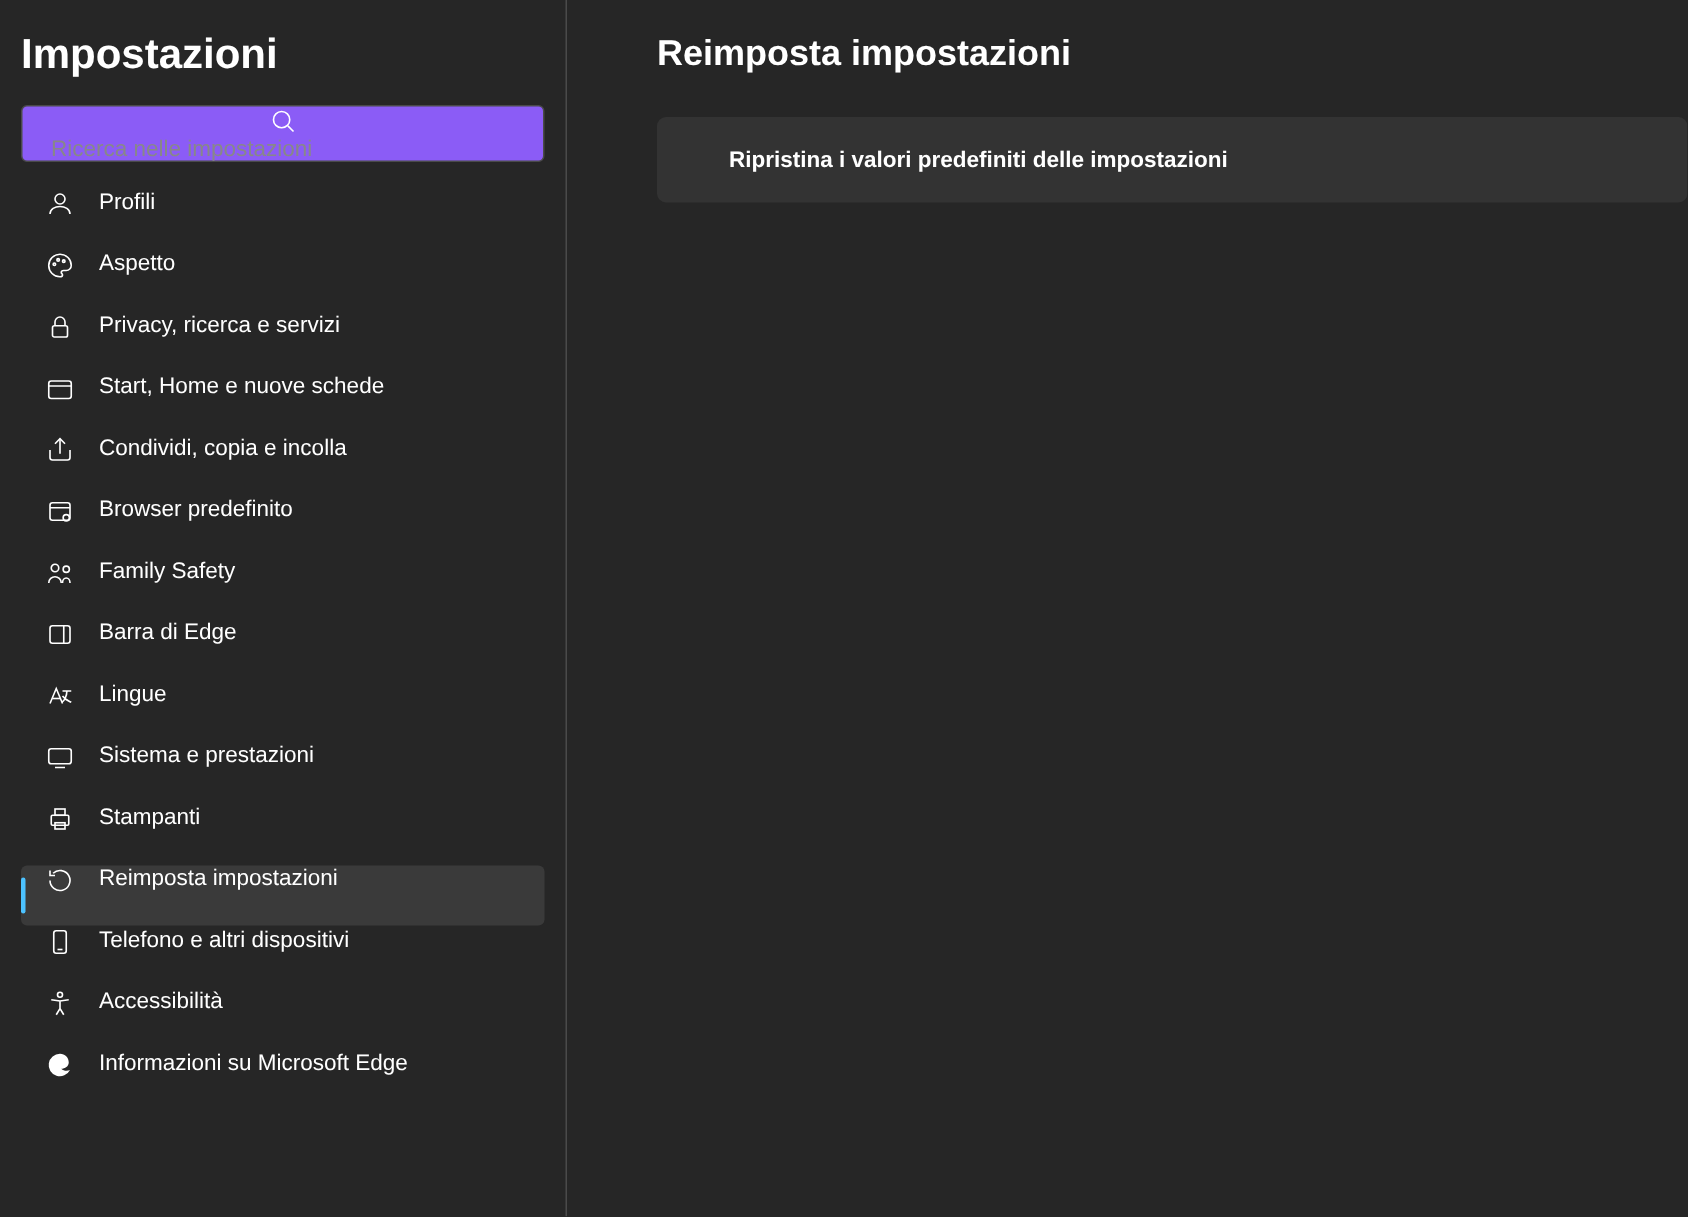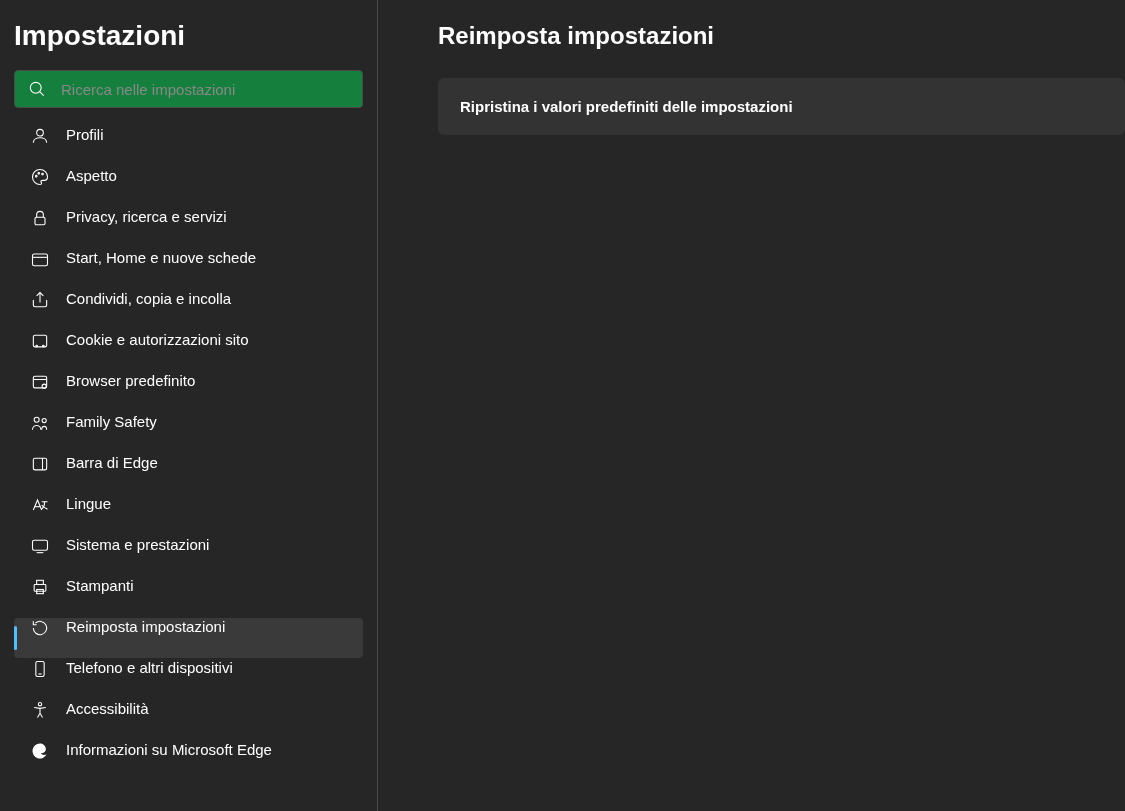--- a/index.html
+++ b/index.html
@@ -25,26 +25,27 @@
     }
     .sidebar-title {
       font-size: 28px;
       font-weight: 600;
       margin-bottom: 18px;
       color: #fff;
     }
     .search-box {
       display: flex;
       align-items: center;
-      background: #15803d;
+      background: #8b5cf6;
       border: 1px solid #4a4a4a;
       border-radius: 4px;
       height: 38px;
       padding: 0 12px;
       margin-bottom: 18px;
+      flex-direction: column;
     }
     .search-box svg {
       width: 18px;
       height: 18px;
       fill: none;
       stroke: #fff;
       stroke-width: 1.5;
       flex-shrink: 0;
     }
     .search-input {
@@ -118,20 +119,21 @@
     .settings-card {
       background: #333333;
       border-radius: 6px;
       padding: 20px 22px;
       margin-right: 0;
     }
     .card-title {
       font-size: 15px;
       font-weight: 600;
       color: #fff;
+      margin-left: 26px;
     }
   </style>
 </head>
 <body>
 
 <div class="sidebar">
   <h1 class="sidebar-title">Impostazioni</h1>
 
   <div class="search-box">
     <span class="nav-icon">
@@ -189,30 +191,20 @@
             <path d="M16 7l-4-4-4 4"></path>
             <line x1="12" y1="3" x2="12" y2="15"></line>
           </svg>
       </span>
       <span class="nav-label">Condividi, copia e incolla</span>
     </li>
     <li class="nav-item">
       <span class="nav-icon">
         <svg viewBox="0 0 24 24">
             <rect x="4" y="5" width="16" height="14" rx="2"></rect>
-            <circle cx="8" cy="18" r="1"></circle>
-            <circle cx="16" cy="18" r="1" fill="#fff"></circle>
-          </svg>
-      </span>
-      <span class="nav-label">Cookie e autorizzazioni sito</span>
-    </li>
-    <li class="nav-item">
-      <span class="nav-icon">
-        <svg viewBox="0 0 24 24">
-            <rect x="4" y="5" width="16" height="14" rx="2"></rect>
             <line x1="4" y1="9" x2="20" y2="9"></line>
             <circle cx="17" cy="17" r="2.5"></circle>
           </svg>
       </span>
       <span class="nav-label">Browser predefinito</span>
     </li>
     <li class="nav-item">
       <span class="nav-icon">
         <svg viewBox="0 0 24 24">
             <circle cx="8" cy="8" r="3"></circle>

